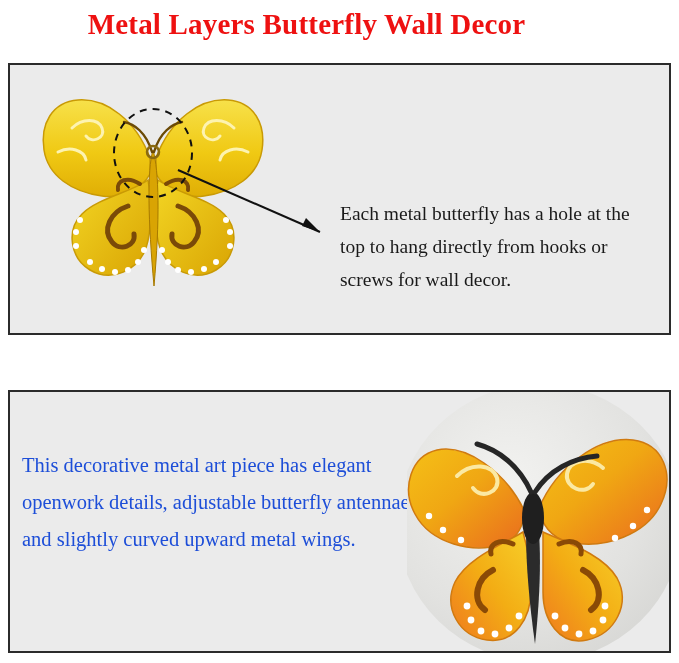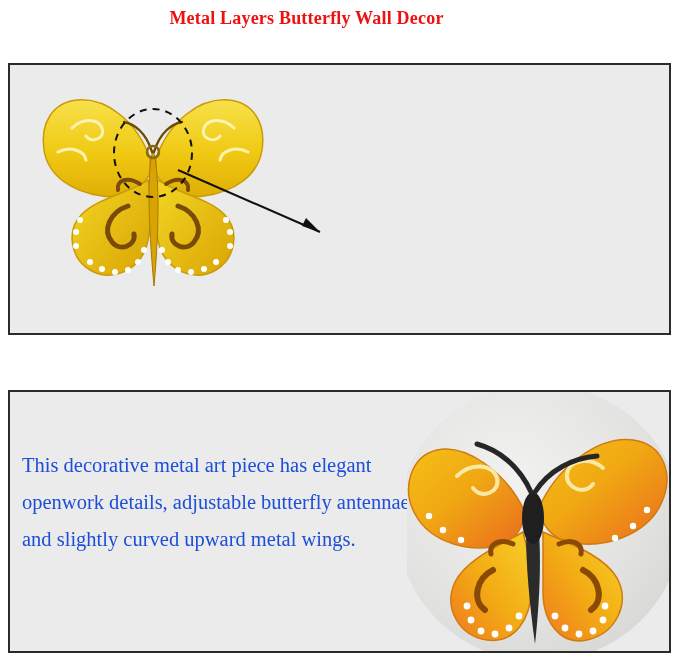--- a/index.html
+++ b/index.html
@@ -24,21 +24,21 @@
   
   .title {
     position: absolute;
     left: 0;
     top: 8px;
     width: 613px;
     text-align: center;
     color: #ee1111;
     font-family: "Liberation Serif", serif;
     font-weight: bold;
-    font-size: 18px;
+    font-size: 29px;
     letter-spacing: 0.2px;
   }
 
   
   .panel {
     position: absolute;
     border: 2px solid #2b2b2b;
     background: #ebebeb;
     box-sizing: border-box;
   }
@@ -183,20 +183,21 @@
         <circle cx="125" cy="72" r="6" fill="none" stroke="#8a6a10" stroke-width="2.5"></circle>
       </svg>
     </div>
 
     <svg class="arrow-svg" viewBox="0 0 663 272" xmlns="http://www.w3.org/2000/svg">
       <ellipse cx="143" cy="88" rx="39" ry="44" fill="none" stroke="#111111" stroke-width="2" stroke-dasharray="7 6"></ellipse>
       <path d="M168 105 L310 167" fill="none" stroke="#111111" stroke-width="2"></path>
       <path d="M310 167 L292 161 L296 153 Z" fill="#111111"></path>
     </svg>
 
+    <div class="callout-text">Each metal butterfly has a hole at the top to hang directly from hooks or screws for wall decor.</div>
   </div>
 
   <div class="panel" id="panel-bottom">
 
     <div class="body-text">This decorative metal art piece has elegant openwork details, adjustable butterfly antennae and slightly curved upward metal wings.</div>
 
     <div class="photo">
       <div class="photo-bg"></div>
       <svg viewBox="0 0 262 259" width="262" height="259" style="position:absolute;left:0;top:0;" xmlns="http://www.w3.org/2000/svg">
         <defs>

